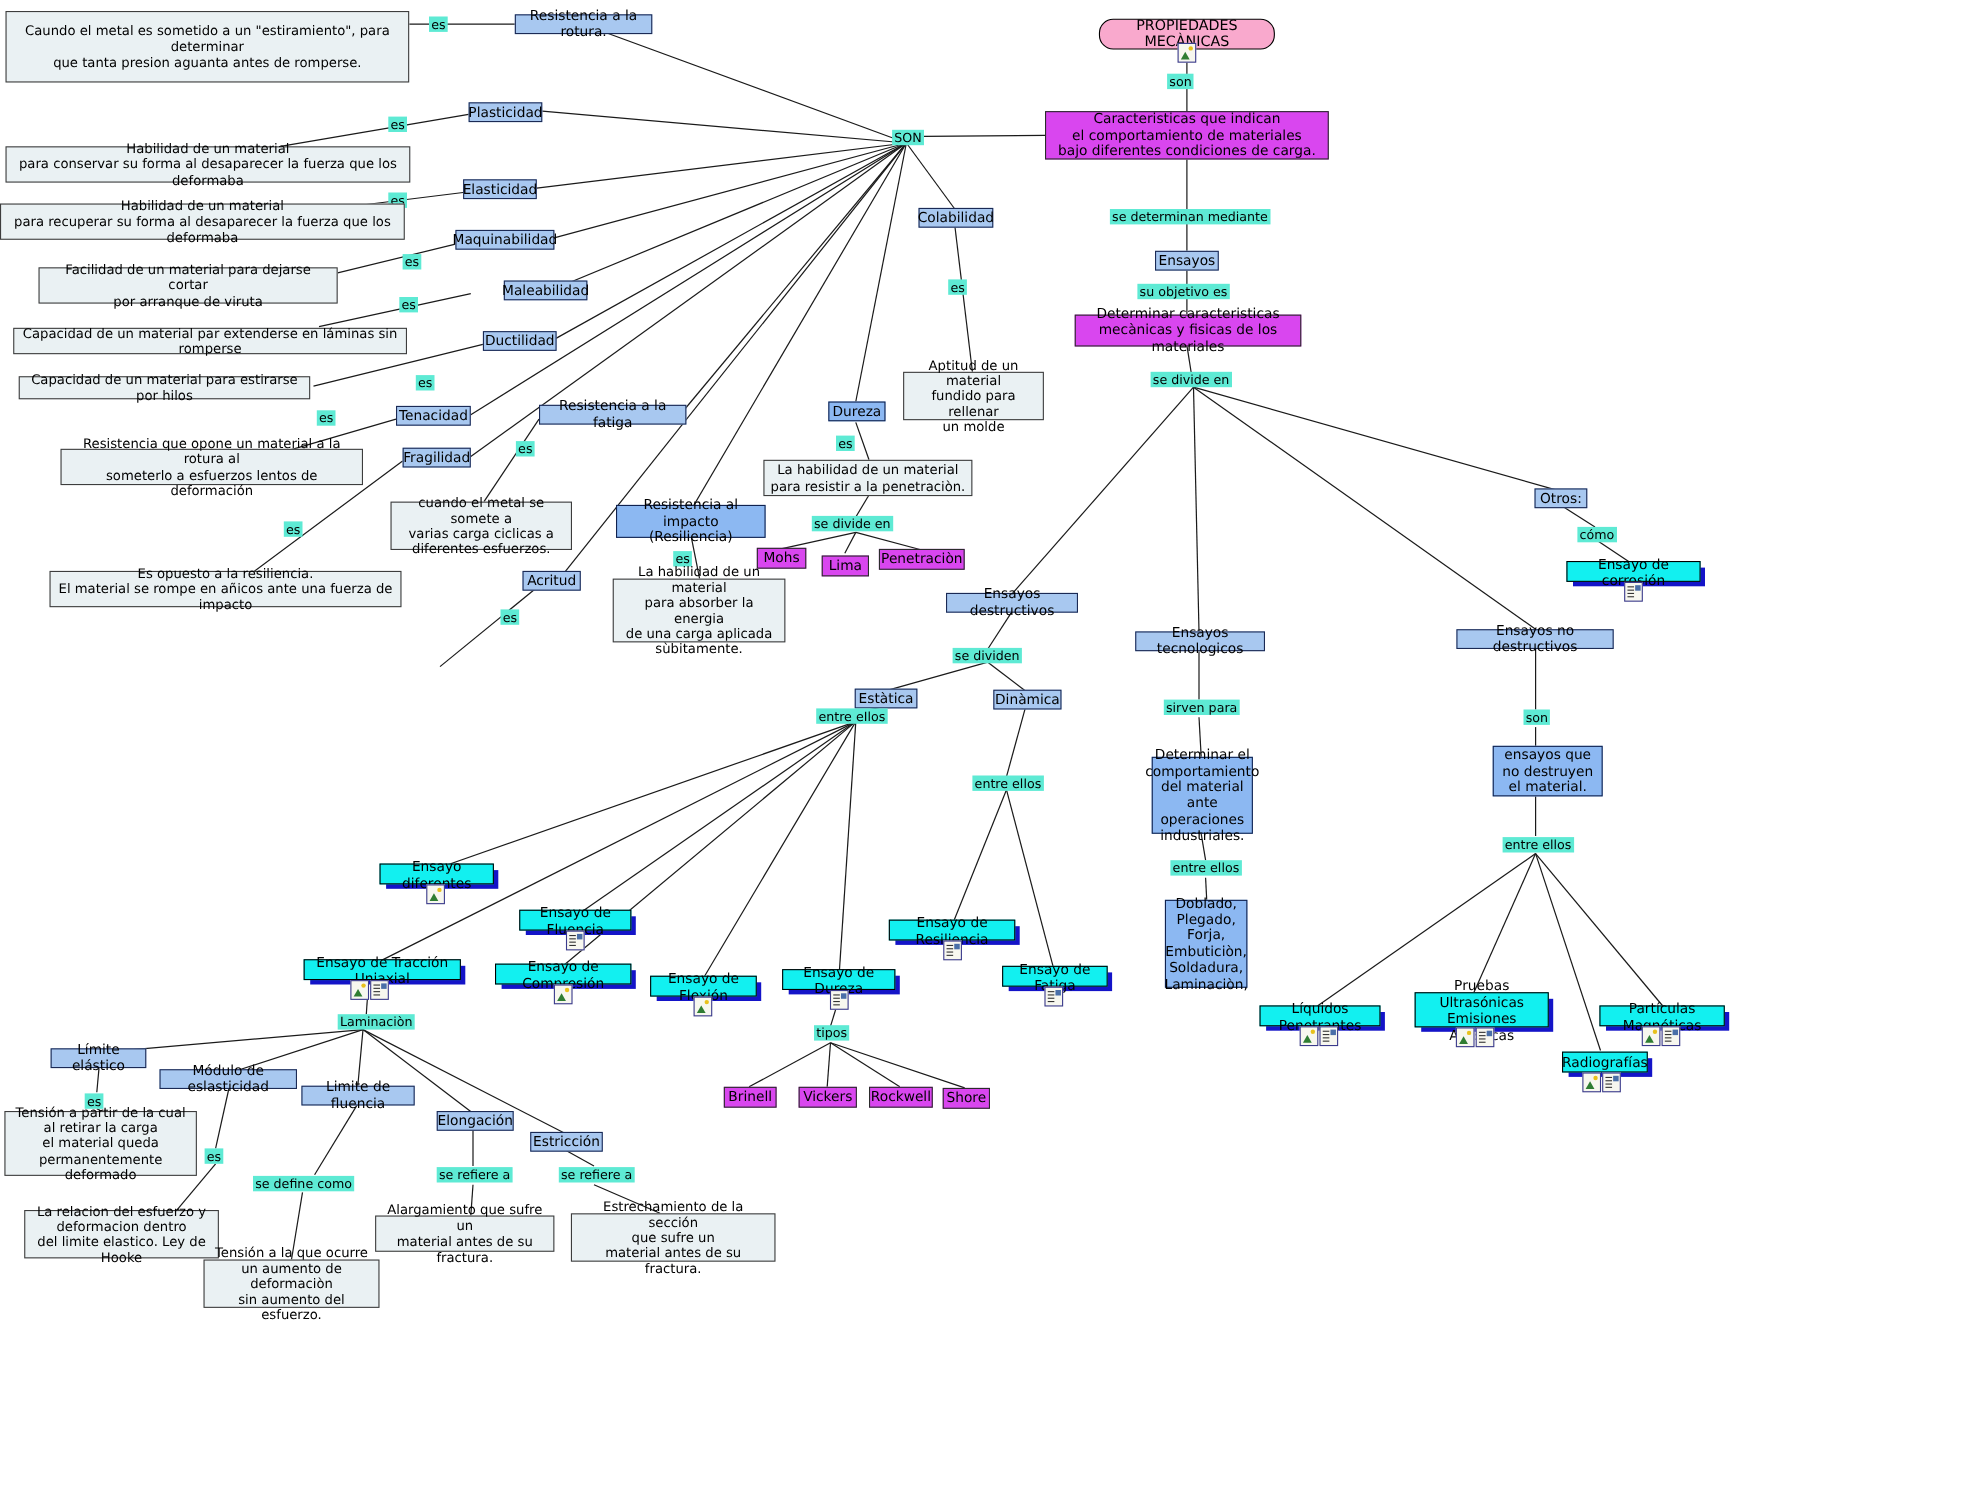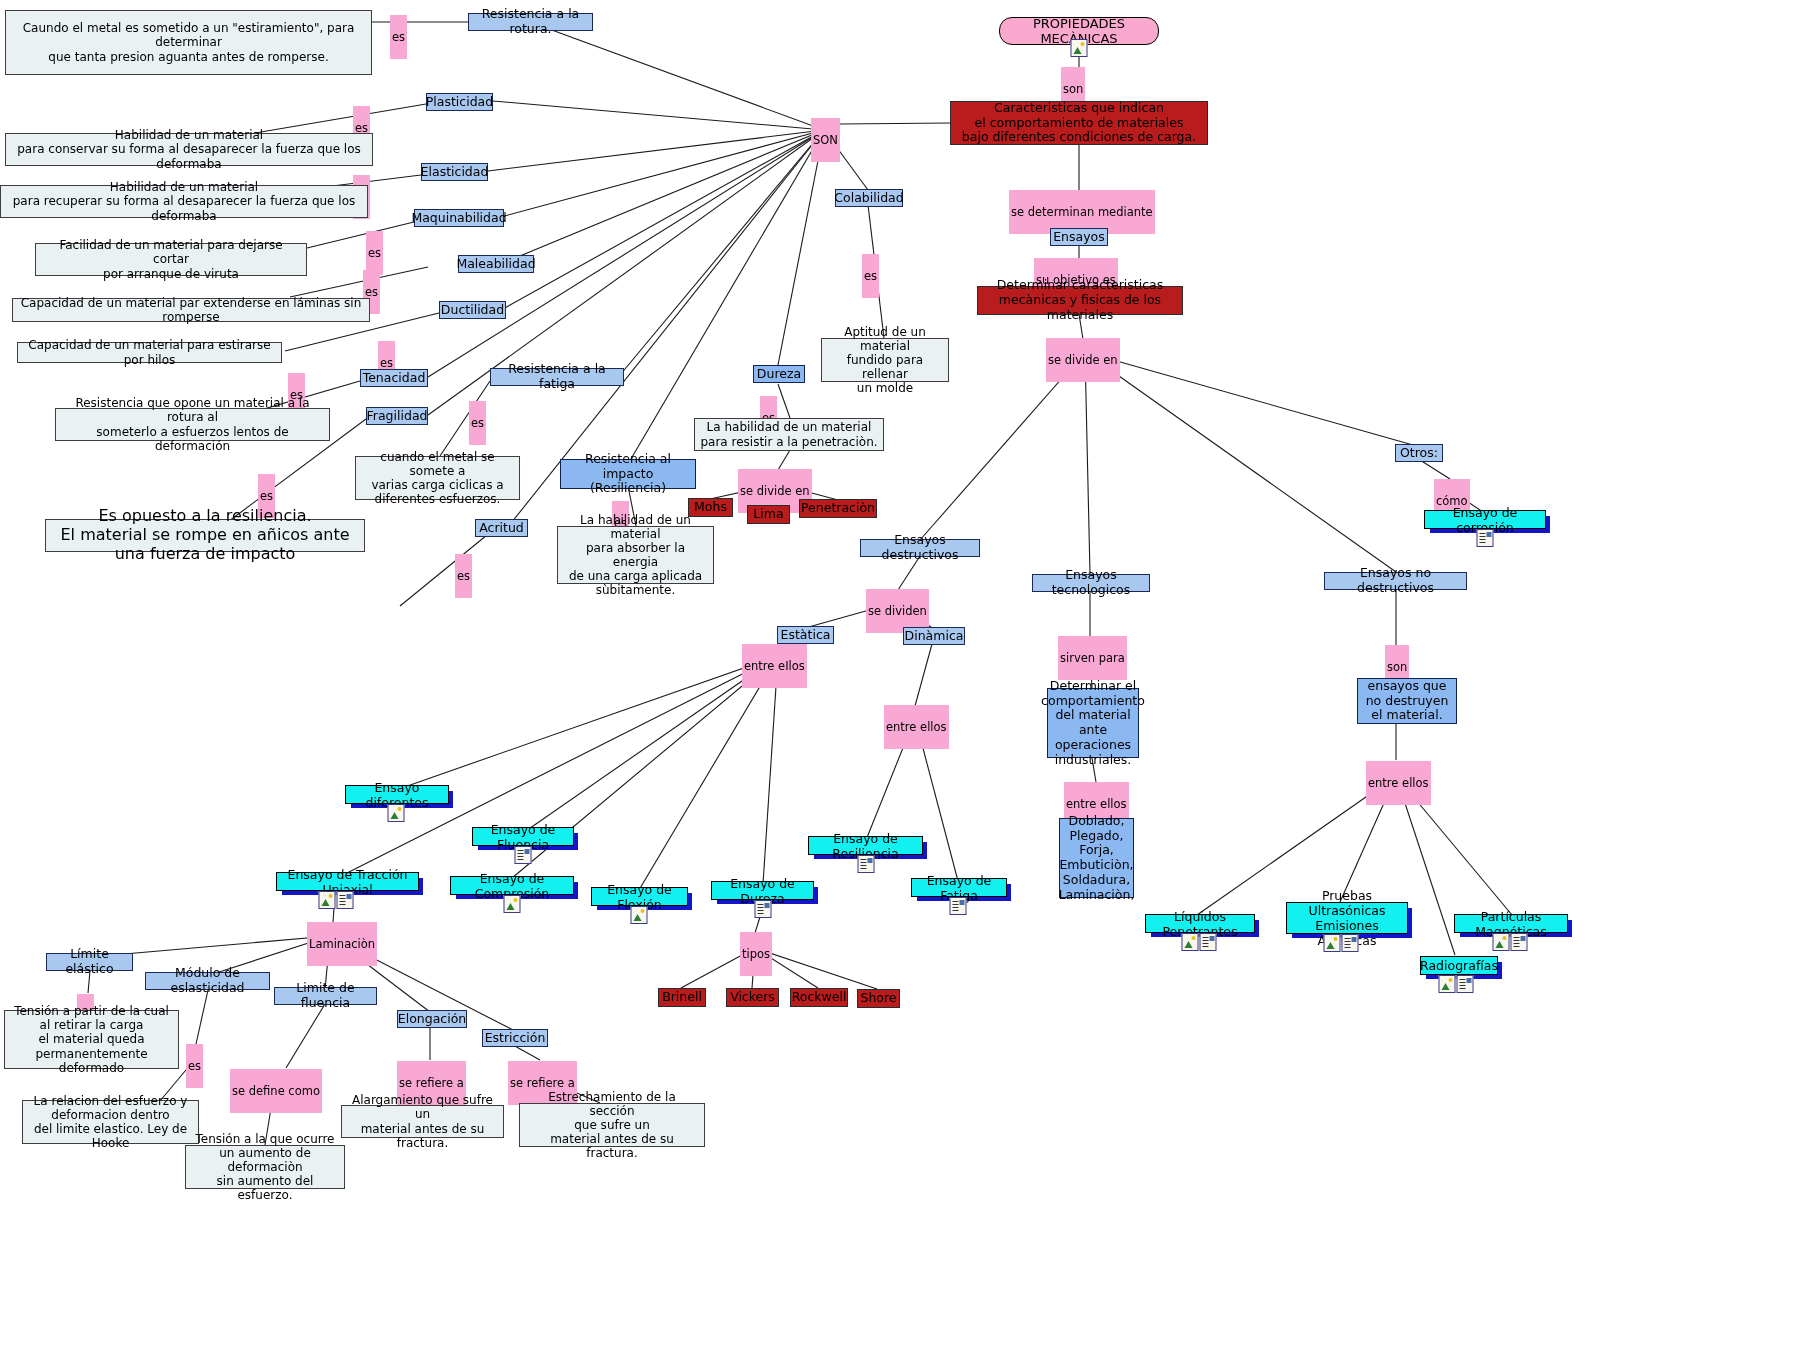--- a/index.html
+++ b/index.html
@@ -12,26 +12,26 @@
         font-size:12.5px;line-height:1.18;color:#000;padding:2px 5px;
         display:flex;align-items:center;justify-content:center;white-space:pre-line;}
 
   
   .def{background:#eaf1f3;border:1px solid #3d3d3d;}
   
   .concept{background:#a8c8f0;border:1px solid #1b2a55;}
   
   .concept2{background:#8cb8f2;border:1px solid #10224f;}
   
-  .plain{background:#b91c1c;border:1px solid #2b2b2b;}
+  .plain{background:#d946ef;border:1px solid #2b2b2b;}
   
   .root{background:#f9a9cd;border:1.5px solid #000;border-radius:13px;font-size:13px;}
   
-  .link{position:absolute;background:#f9a8d4;color:#000;font-size:11.5px;
-        padding:15px 2px;line-height:1.25;white-space:nowrap;}
+  .link{position:absolute;background:#5eead4;color:#000;font-size:11.5px;
+        padding:0 2px;line-height:1.25;white-space:nowrap;}
   
   .res{background:#12f0f0;border:1px solid #000;position:absolute;box-sizing:border-box;
        text-align:center;font-size:12.5px;line-height:1.2;color:#000;padding:2px 5px;
        box-shadow:5px 5px 0 -1px #1414c8;display:flex;align-items:center;justify-content:center;white-space:pre-line;}
 
   .icons{position:absolute;display:flex;gap:1px;left:50%;transform:translateX(-50%);}
   .ico{width:15px;height:16px;border:1px solid #3a3a8c;background:#f7f7ef;
        display:inline-block;position:relative;}
   .ico.pic::after{content:"";position:absolute;left:2px;bottom:2px;width:0;height:0;
        border-left:4px solid transparent;border-right:4px solid transparent;border-bottom:7px solid #2f7d32;}
@@ -219,21 +219,21 @@
 <div class="link" style="left:378px;top:341px;">es</div>
 <div class="node def" style="left:17px;top:342px;width:265px;height:21px;font-size:12px;">Capacidad de un material para estirarse por hilos</div>
 
 <div class="node concept" style="left:360px;top:369px;width:68px;height:18px;">Tenacidad</div>
 <div class="link" style="left:288px;top:373px;">es</div>
 <div class="node def" style="left:55px;top:408px;width:275px;height:33px;font-size:12px;">Resistencia que opone un material a la rotura al
 someterlo a esfuerzos lentos de deformación</div>
 
 <div class="node concept" style="left:366px;top:407px;width:62px;height:18px;">Fragilidad</div>
 <div class="link" style="left:258px;top:474px;">es</div>
-<div class="node def" style="left:45px;top:519px;width:320px;height:33px;font-size:16px;">Es opuesto a la resiliencia.
+<div class="node def" style="left:45px;top:519px;width:320px;height:33px;font-size:12px;">Es opuesto a la resiliencia.
 El material se rompe en añicos ante una fuerza de impacto</div>
 
 <div class="node concept" style="left:490px;top:368px;width:134px;height:18px;">Resistencia a la fatiga</div>
 <div class="link" style="left:469px;top:401px;">es</div>
 <div class="node def" style="left:355px;top:456px;width:165px;height:44px;font-size:12px;">cuando el metal se somete a
 varias carga ciclicas a
 diferentes esfuerzos.</div>
 
 <div class="node concept" style="left:475px;top:519px;width:53px;height:18px;">Acritud</div>
 <div class="link" style="left:455px;top:554px;">es</div>

